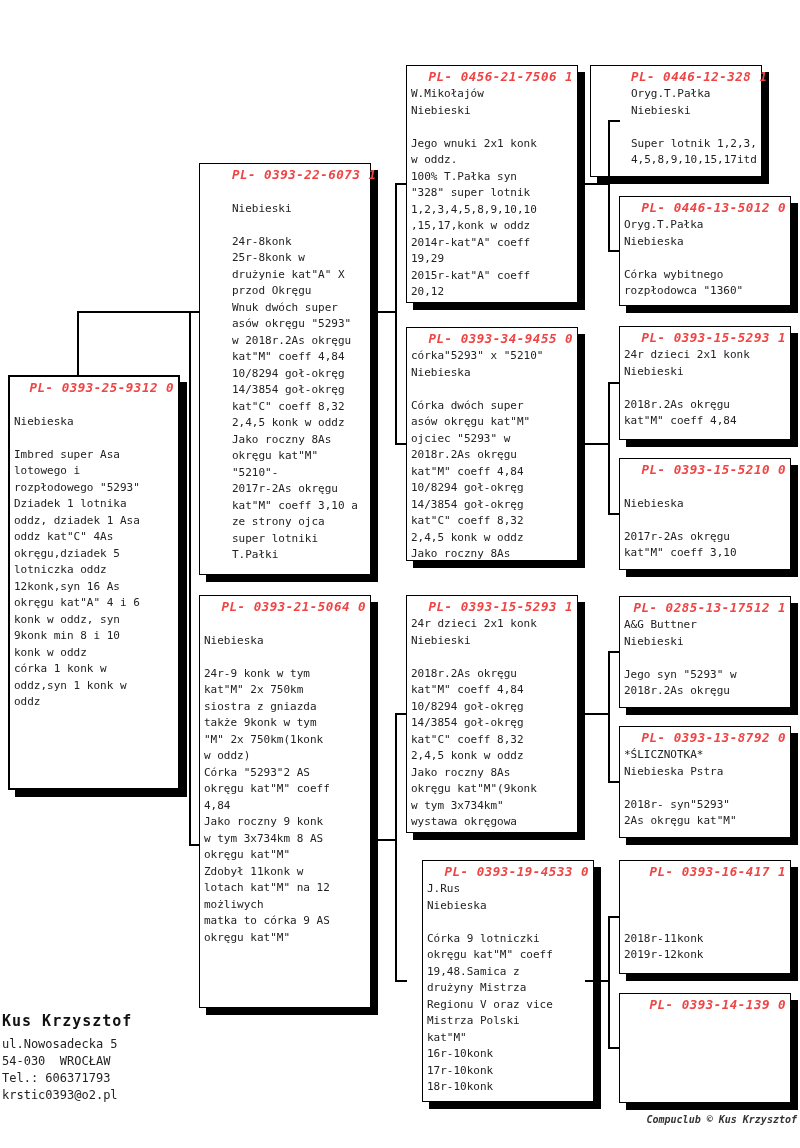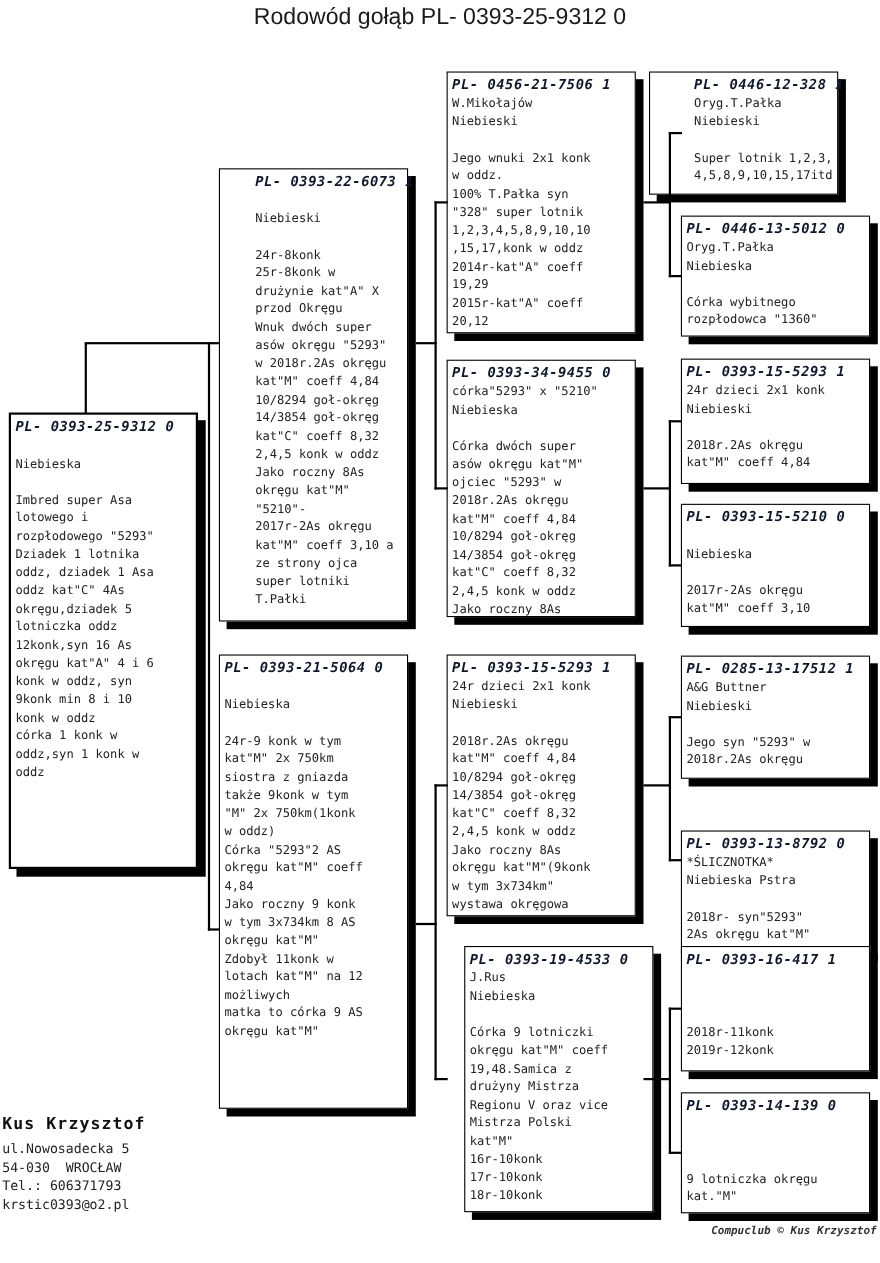--- a/index.html
+++ b/index.html
@@ -4,37 +4,36 @@
 <style>
   html,body{margin:0;padding:0;background:#fff;}
   .page{position:relative;width:800px;height:1148px;background:#ffffff;overflow:hidden;
         font-family:"DejaVu Sans Mono",monospace;}
   .main-title{position:absolute;left:0;top:4px;width:100%;text-align:center;
         font-family:"Liberation Sans",sans-serif;font-size:21px;color:#1a1a1a;}
   .pbox{position:absolute;background:#fff;border:1px solid #000;box-sizing:border-box;
         box-shadow:7px 7px 0 #000;padding:2px 4px;}
   .pbox.subject{border-width:2px;}
   .pbox-title{font-family:"DejaVu Sans Mono",monospace;font-style:italic;font-weight:bold;
-        font-size:12.5px;line-height:17px;color:#0f172a;letter-spacing:0.5px;white-space:pre;}
+        font-size:12.5px;line-height:17px;color:#ef4444;letter-spacing:0.5px;white-space:pre;text-align:right;}
   .pbox-body{font-family:"DejaVu Sans Mono",monospace;font-size:11px;line-height:16.5px;
         color:#222;white-space:pre;margin:1px 0 0 0;}
   .ln{position:absolute;background:#000;}
   .owner-name{position:absolute;left:2px;top:1012px;font-weight:bold;font-size:15px;
         letter-spacing:1px;color:#111;}
   .owner-address{position:absolute;left:2px;top:1036px;font-size:12px;line-height:17px;
         color:#222;white-space:pre;}
   .credit{position:absolute;right:3px;top:1114px;font-size:10px;font-style:italic;
         font-weight:bold;color:#333;}
 </style>
 </head>
 <body>
 
 <div class="page">
 
-  <div class="main-title">Rodowód gołąb PL- 0393-25-9312 0</div>
 
   <div class="pbox subject" style="left:8px;top:375px;width:172px;height:415px;">
     <div class="pbox-title">PL- 0393-25-9312 0</div>
     <div class="pbox-body">
 Niebieska
 
 Imbred super Asa
 lotowego i
 rozpłodowego "5293"
 Dziadek 1 lotnika
@@ -45,21 +44,21 @@
 12konk,syn 16 As
 okręgu kat"A" 4 i 6
 konk w oddz, syn
 9konk min 8 i 10
 konk w oddz
 córka 1 konk w
 oddz,syn 1 konk w
 oddz</div>
   </div>
 
-  <div class="pbox" style="left:199px;top:153px;width:172px;height:412px;padding-left:32px;">
+  <div class="pbox" style="left:199px;top:163px;width:172px;height:412px;padding-left:32px;">
     <div class="pbox-title">PL- 0393-22-6073 1</div>
     <div class="pbox-body">
 Niebieski
 
 24r-8konk
 25r-8konk w
 drużynie kat"A" X
 przod Okręgu
 Wnuk dwóch super
 asów okręgu "5293"
@@ -200,43 +199,38 @@
 kat"M" coeff 3,10</div>
   </div>
   <div class="pbox" style="left:619px;top:596px;width:172px;height:112px;">
     <div class="pbox-title">PL- 0285-13-17512 1</div>
     <div class="pbox-body">A&amp;G Buttner
 Niebieski
 
 Jego syn "5293" w
 2018r.2As okręgu</div>
   </div>
-  <div class="pbox" style="left:619px;top:726px;width:172px;height:112px;margin-top:29px;">
+  <div class="pbox" style="left:619px;top:726px;width:172px;height:112px;">
     <div class="pbox-title">PL- 0393-13-8792 0</div>
     <div class="pbox-body">*ŚLICZNOTKA*
 Niebieska Pstra
 
 2018r- syn"5293"
 2As okręgu kat"M"</div>
   </div>
   <div class="pbox" style="left:619px;top:860px;width:172px;height:114px;">
     <div class="pbox-title">PL- 0393-16-417 1</div>
     <div class="pbox-body">
 
 
 2018r-11konk
 2019r-12konk</div>
   </div>
   <div class="pbox" style="left:619px;top:993px;width:172px;height:110px;">
     <div class="pbox-title">PL- 0393-14-139 0</div>
-    <div class="pbox-body">
-
-
-9 lotniczka okręgu
-kat."M"</div>
   </div>
 
   <div class="ln" style="left:77px;top:312px;width:2px;height:64px;"></div>
   <div class="ln" style="left:77px;top:311px;width:123px;height:2px;"></div>
   <div class="ln" style="left:189px;top:311px;width:2px;height:535px;"></div>
   <div class="ln" style="left:189px;top:844px;width:11px;height:2px;"></div>
 
   <div class="ln" style="left:378px;top:311px;width:19px;height:2px;"></div>
   <div class="ln" style="left:395px;top:183px;width:2px;height:262px;"></div>
   <div class="ln" style="left:395px;top:183px;width:12px;height:2px;"></div>

